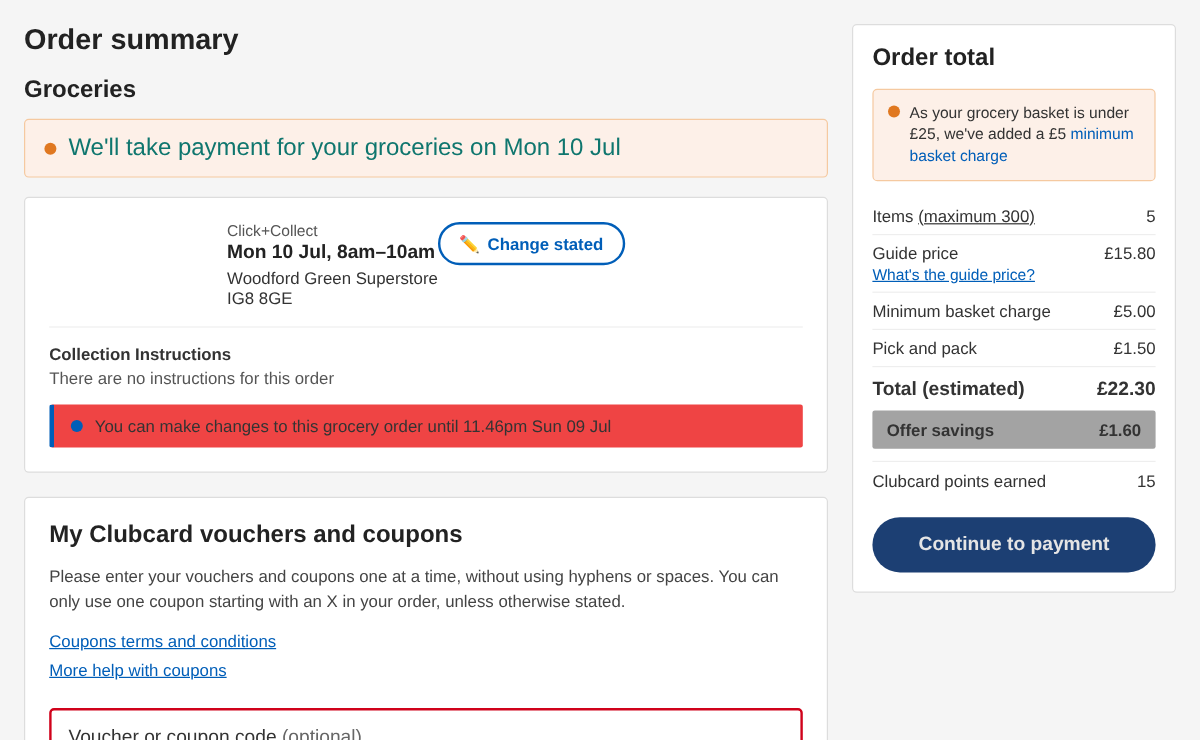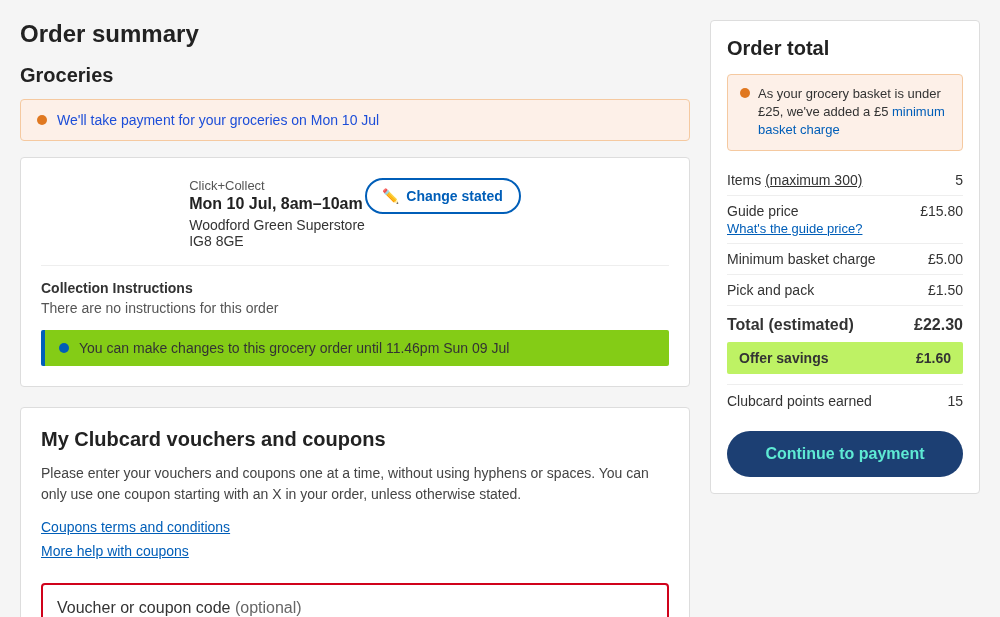--- a/index.html
+++ b/index.html
@@ -48,21 +48,21 @@
       gap: 10px;
       margin-bottom: 16px;
     }
     .notice-dot {
       width: 10px;
       height: 10px;
       background: #e07820;
       border-radius: 50%;
       flex-shrink: 0;
     }
-    .notice-text { font-size: 14px; color: #1d4ed8; }
+    .notice-text { font-size: 20px; color: #0f766e; }
 
     
     .order-card {
       background: #fff;
       border: 1px solid #ddd;
       border-radius: 4px;
       padding: 20px;
       margin-bottom: 20px;
     }
 
@@ -115,21 +115,21 @@
       font-size: 14px;
       margin-bottom: 4px;
     }
     .collection-instructions .instructions-text {
       font-size: 14px;
       color: #555;
     }
 
     
     .info-box {
-      background: #84cc16;
+      background: #ef4444;
       border-left: 4px solid #005eb8;
       border-radius: 2px;
       padding: 10px 14px;
       display: flex;
       align-items: center;
       gap: 10px;
       margin-top: 14px;
     }
     .info-dot {
       width: 10px;
@@ -235,40 +235,40 @@
       align-items: baseline;
       padding: 10px 0 8px 0;
       font-size: 16px;
       font-weight: bold;
     }
 
     .offer-savings-row {
       display: flex;
       justify-content: space-between;
       align-items: center;
-      background: #bef264;
+      background: #a3a3a3;
       padding: 8px 12px;
       border-radius: 2px;
       font-size: 14px;
       font-weight: bold;
       margin-bottom: 10px;
     }
 
     .clubcard-row {
       display: flex;
       justify-content: space-between;
       font-size: 14px;
       padding: 8px 0;
       border-top: 1px solid #eee;
     }
 
     .continue-btn {
       width: 100%;
       background: #1c3f73;
-      color: #5eead4;
+      color: #e5e5e5;
       border: none;
       border-radius: 25px;
       padding: 14px;
       font-size: 16px;
       font-weight: bold;
       cursor: pointer;
       margin-top: 14px;
     }
   </style>
 </head>

